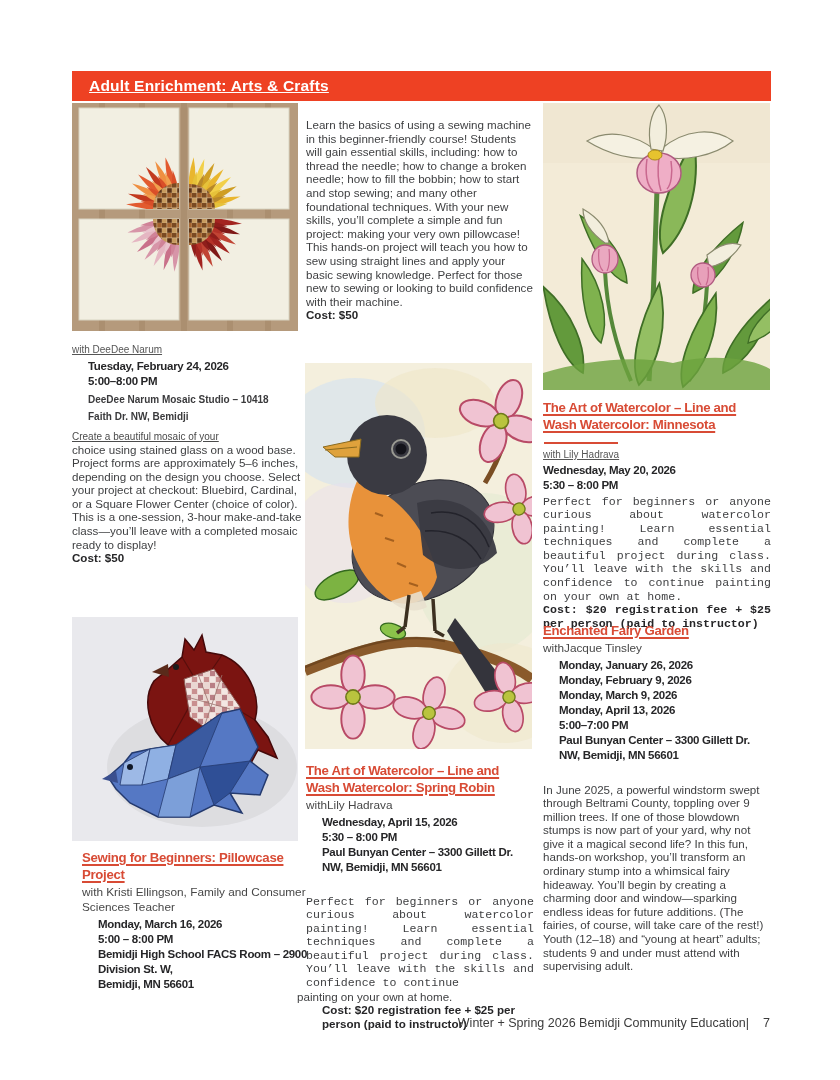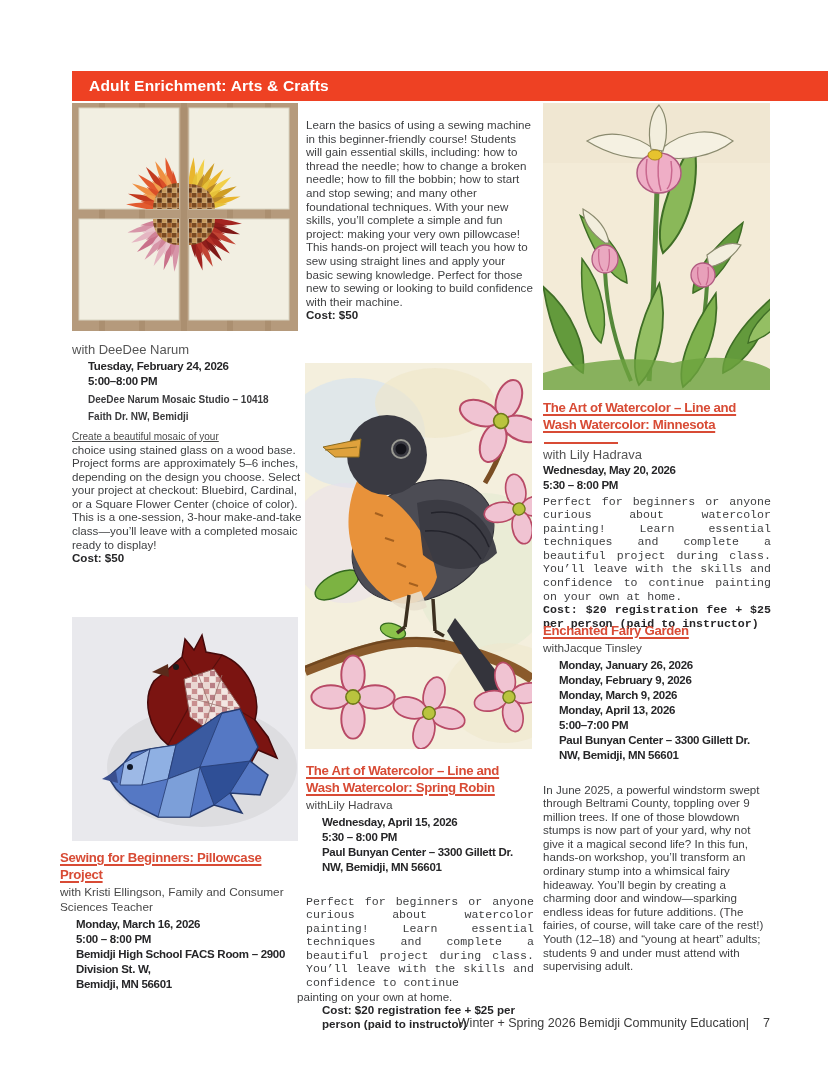--- a/index.html
+++ b/index.html
@@ -1,32 +1,32 @@
 <!DOCTYPE html>
 <html><head>
 <meta charset="utf-8">
 <style>
   html,body{margin:0;padding:0;}
   body{width:840px;height:1080px;background:#ffffff;position:relative;
        font-family:"Liberation Sans",sans-serif;color:#3e3f41;overflow:hidden;}
   .abs{position:absolute;}
   
-  #hdr{left:72px;top:71px;width:756px;height:30px;background:#ee4123;color:#fff;
+  #hdr{left:72px;top:71px;width:699px;height:30px;background:#ee4123;color:#fff;
        font-weight:700;font-size:15.5px;line-height:30px;padding-left:17px;
-       box-sizing:border-box;letter-spacing:.2px;}
+       box-sizing:border-box;letter-spacing:.2px;text-decoration:underline;}
   
   .h-red{color:#d84b35;font-weight:700;font-size:13.2px;line-height:17px;
          letter-spacing:-.3px;text-decoration:underline;text-decoration-thickness:1.5px;
          text-underline-offset:2px;}
   .h-line{display:block;white-space:nowrap;}
   .h-noline{text-decoration:none;}
   .stub{width:74px;height:2px;background:#d84b35;margin:9px 0 5px 1px;}
   
   .by{font-size:11.8px;line-height:14.5px;color:#474747;margin-top:2px;}
-  .by-xs{font-size:13px;line-height:11.5px;color:#555;margin-top:3px;}
+  .by-xs{font-size:10px;line-height:11.5px;color:#555;margin-top:3px;text-decoration:underline;}
   
   .sch{font-size:11.5px;font-weight:700;line-height:15px;color:#262628;
        letter-spacing:-.3px;margin-left:16px;white-space:nowrap;}
   .flush{margin-left:0;}
   .sch-sm{font-size:10px;font-weight:700;line-height:12px;color:#3a3a3c;
           margin-left:16px;margin-top:5px;letter-spacing:0;white-space:nowrap;}
   
   .bd{font-size:11.6px;line-height:13.6px;color:#3e3f41;}
   .bd-sm{font-size:10px;line-height:12px;color:#4b4b4b;text-decoration:underline;}
   .just{text-align:justify;font-family:Liberation Mono, monospace;}
@@ -196,21 +196,21 @@
     <path d="M78 132 L104 128 L96 162 L70 168 Z" fill="#8fb0e3" stroke="#243a6e" stroke-width=".8"></path>
     <path d="M104 128 L150 96 L128 150 L96 162 Z" fill="#3a5aa0" stroke="#243a6e" stroke-width=".8"></path>
     <path d="M96 162 L128 150 L118 200 L86 200 Z" fill="#7c9fd9" stroke="#243a6e" stroke-width=".8"></path>
     <path d="M128 150 L178 144 L158 176 L142 188 Z" fill="#2f4f96" stroke="#243a6e" stroke-width=".8"></path>
     <path d="M30 162 L44 154 L46 166 Z" fill="#3a4f8e"></path>
     <circle cx="58" cy="150" r="3" fill="#101828"></circle>
   </g>
 </svg>
 </div>
 
-<div class="abs" style="left:60px;top:849px;width:236px;">
+<div class="abs" style="left:82px;top:849px;width:236px;">
   <div class="h-red">
     <span class="h-line">Sewing for Beginners: Pillowcase</span>
     <span class="h-line">Project</span>
   </div>
   <div class="by">with Kristi Ellingson, Family and Consumer Sciences Teacher</div>
   <div class="mt3">
     <div class="sch">Monday, March 16, 2026</div>
     <div class="sch">5:00 – 8:00 PM</div>
     <div class="sch">Bemidji High School FACS Room – 2900</div>
     <div class="sch">Division St. W,</div>

